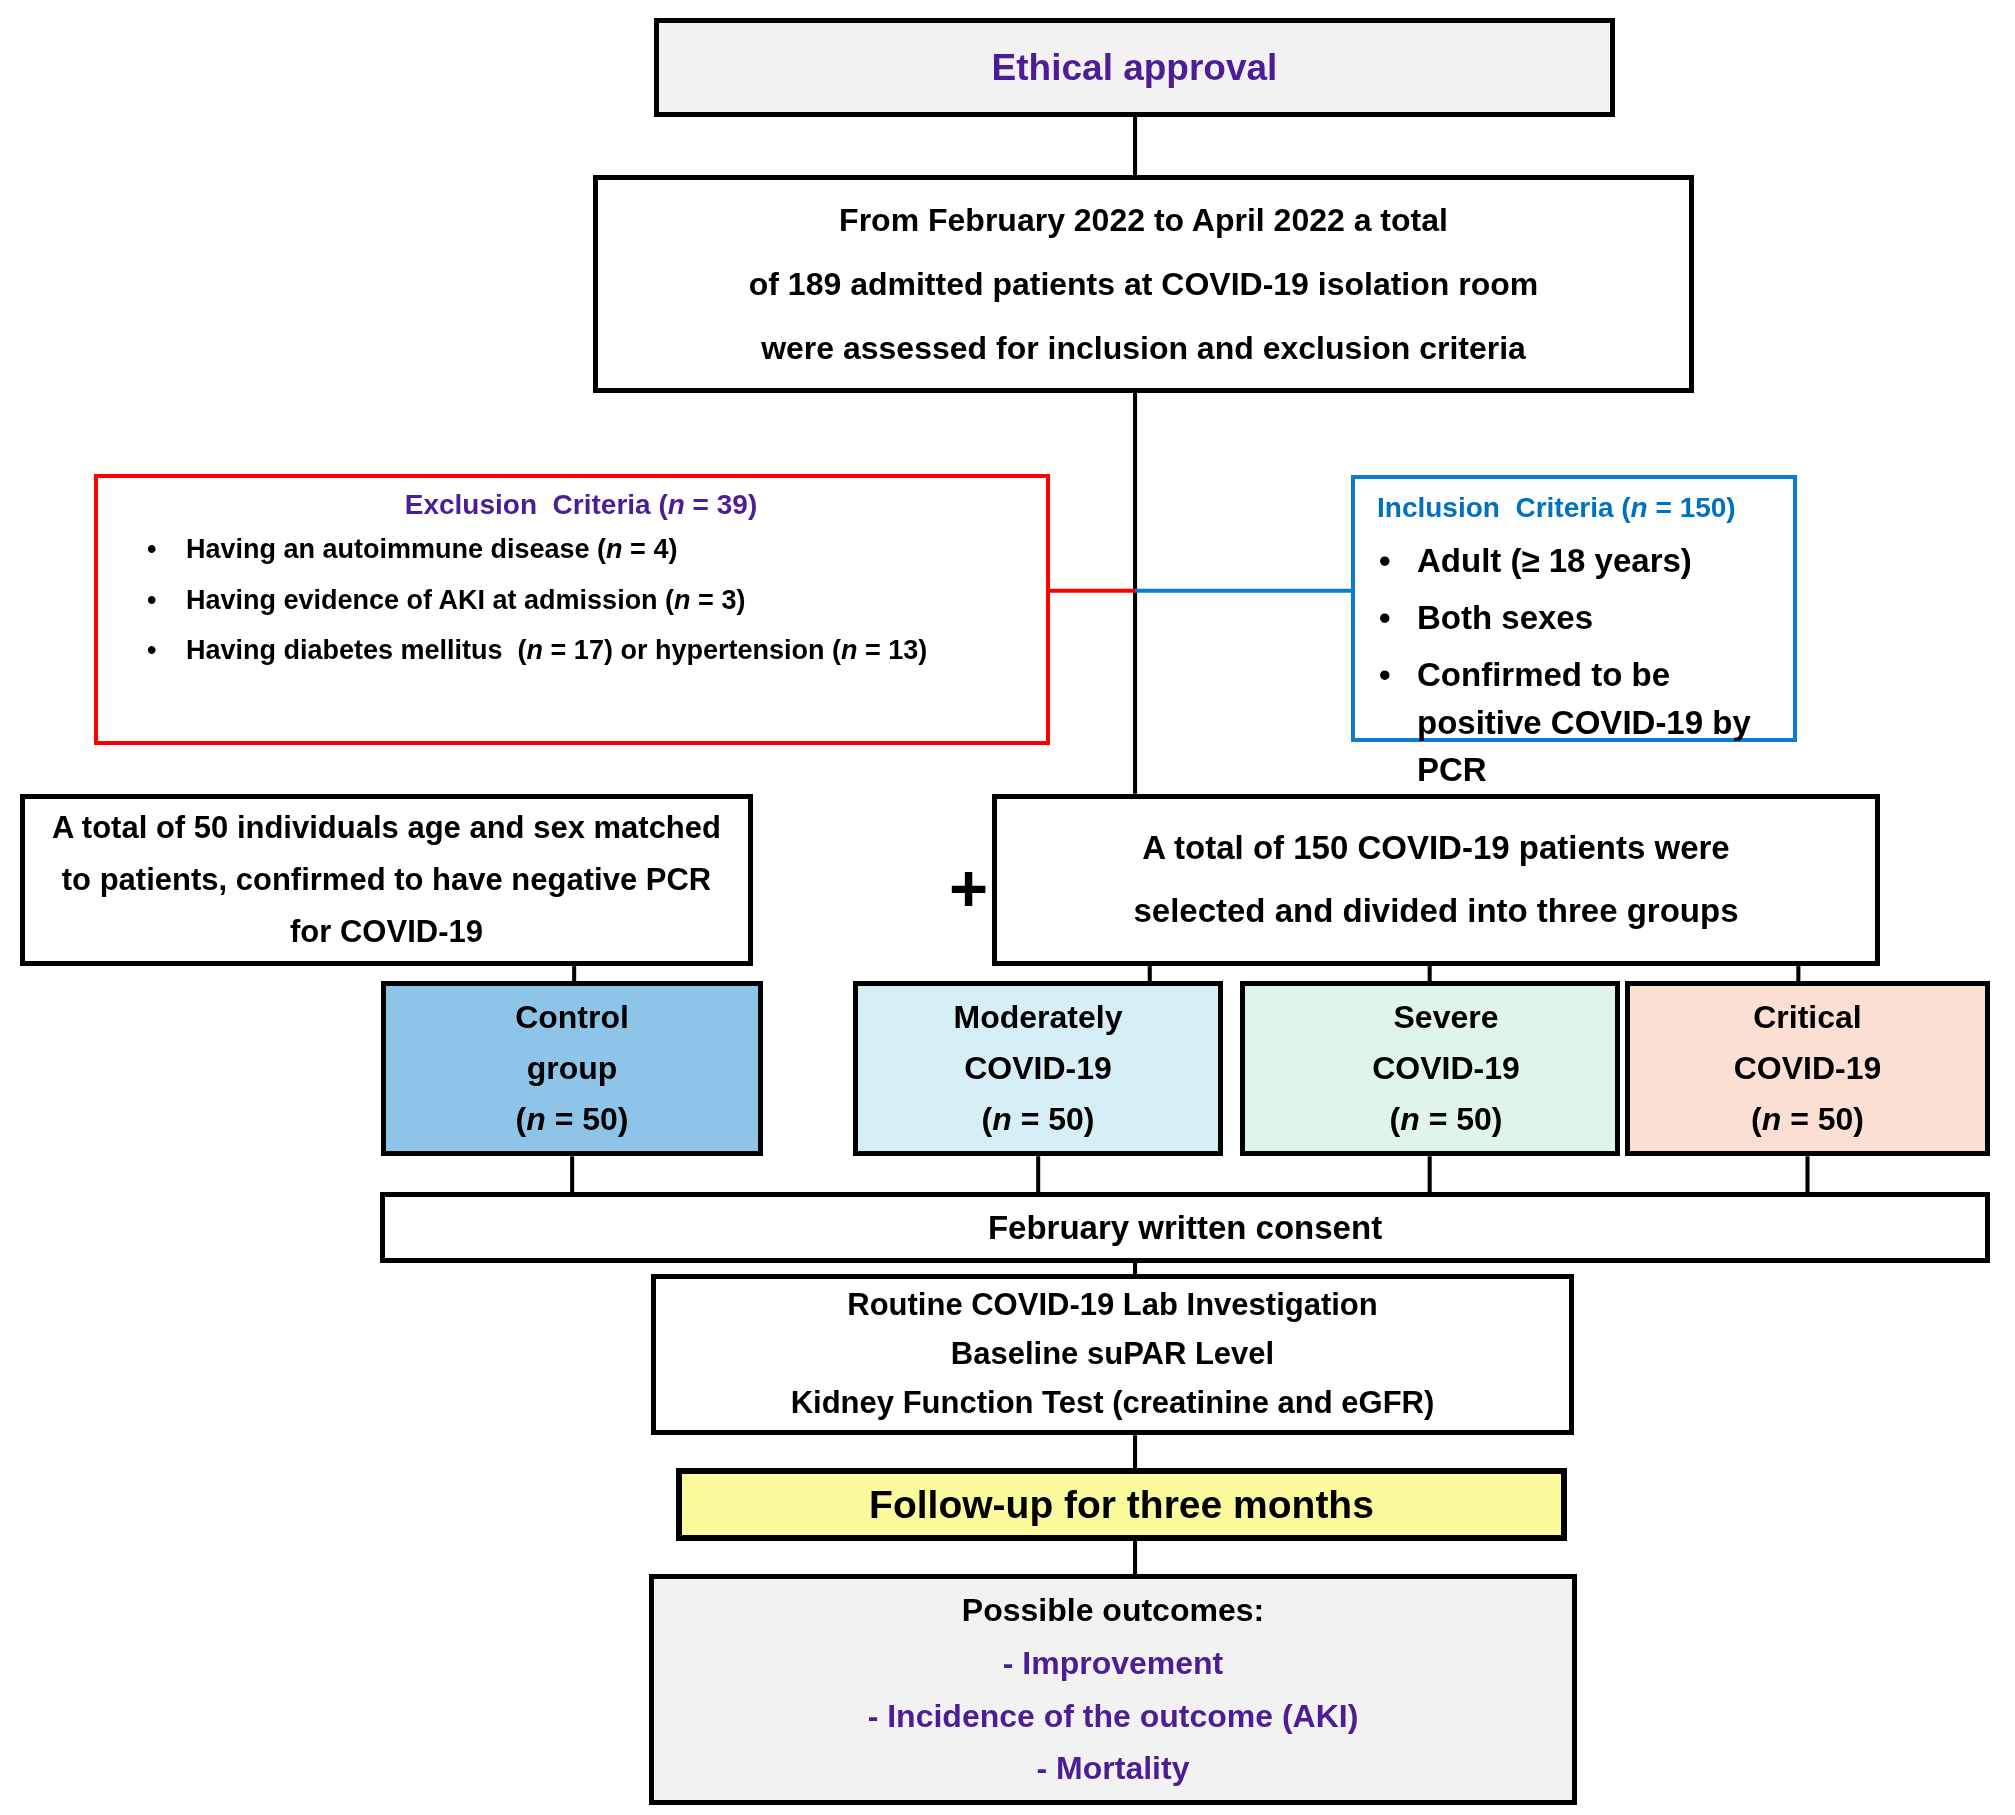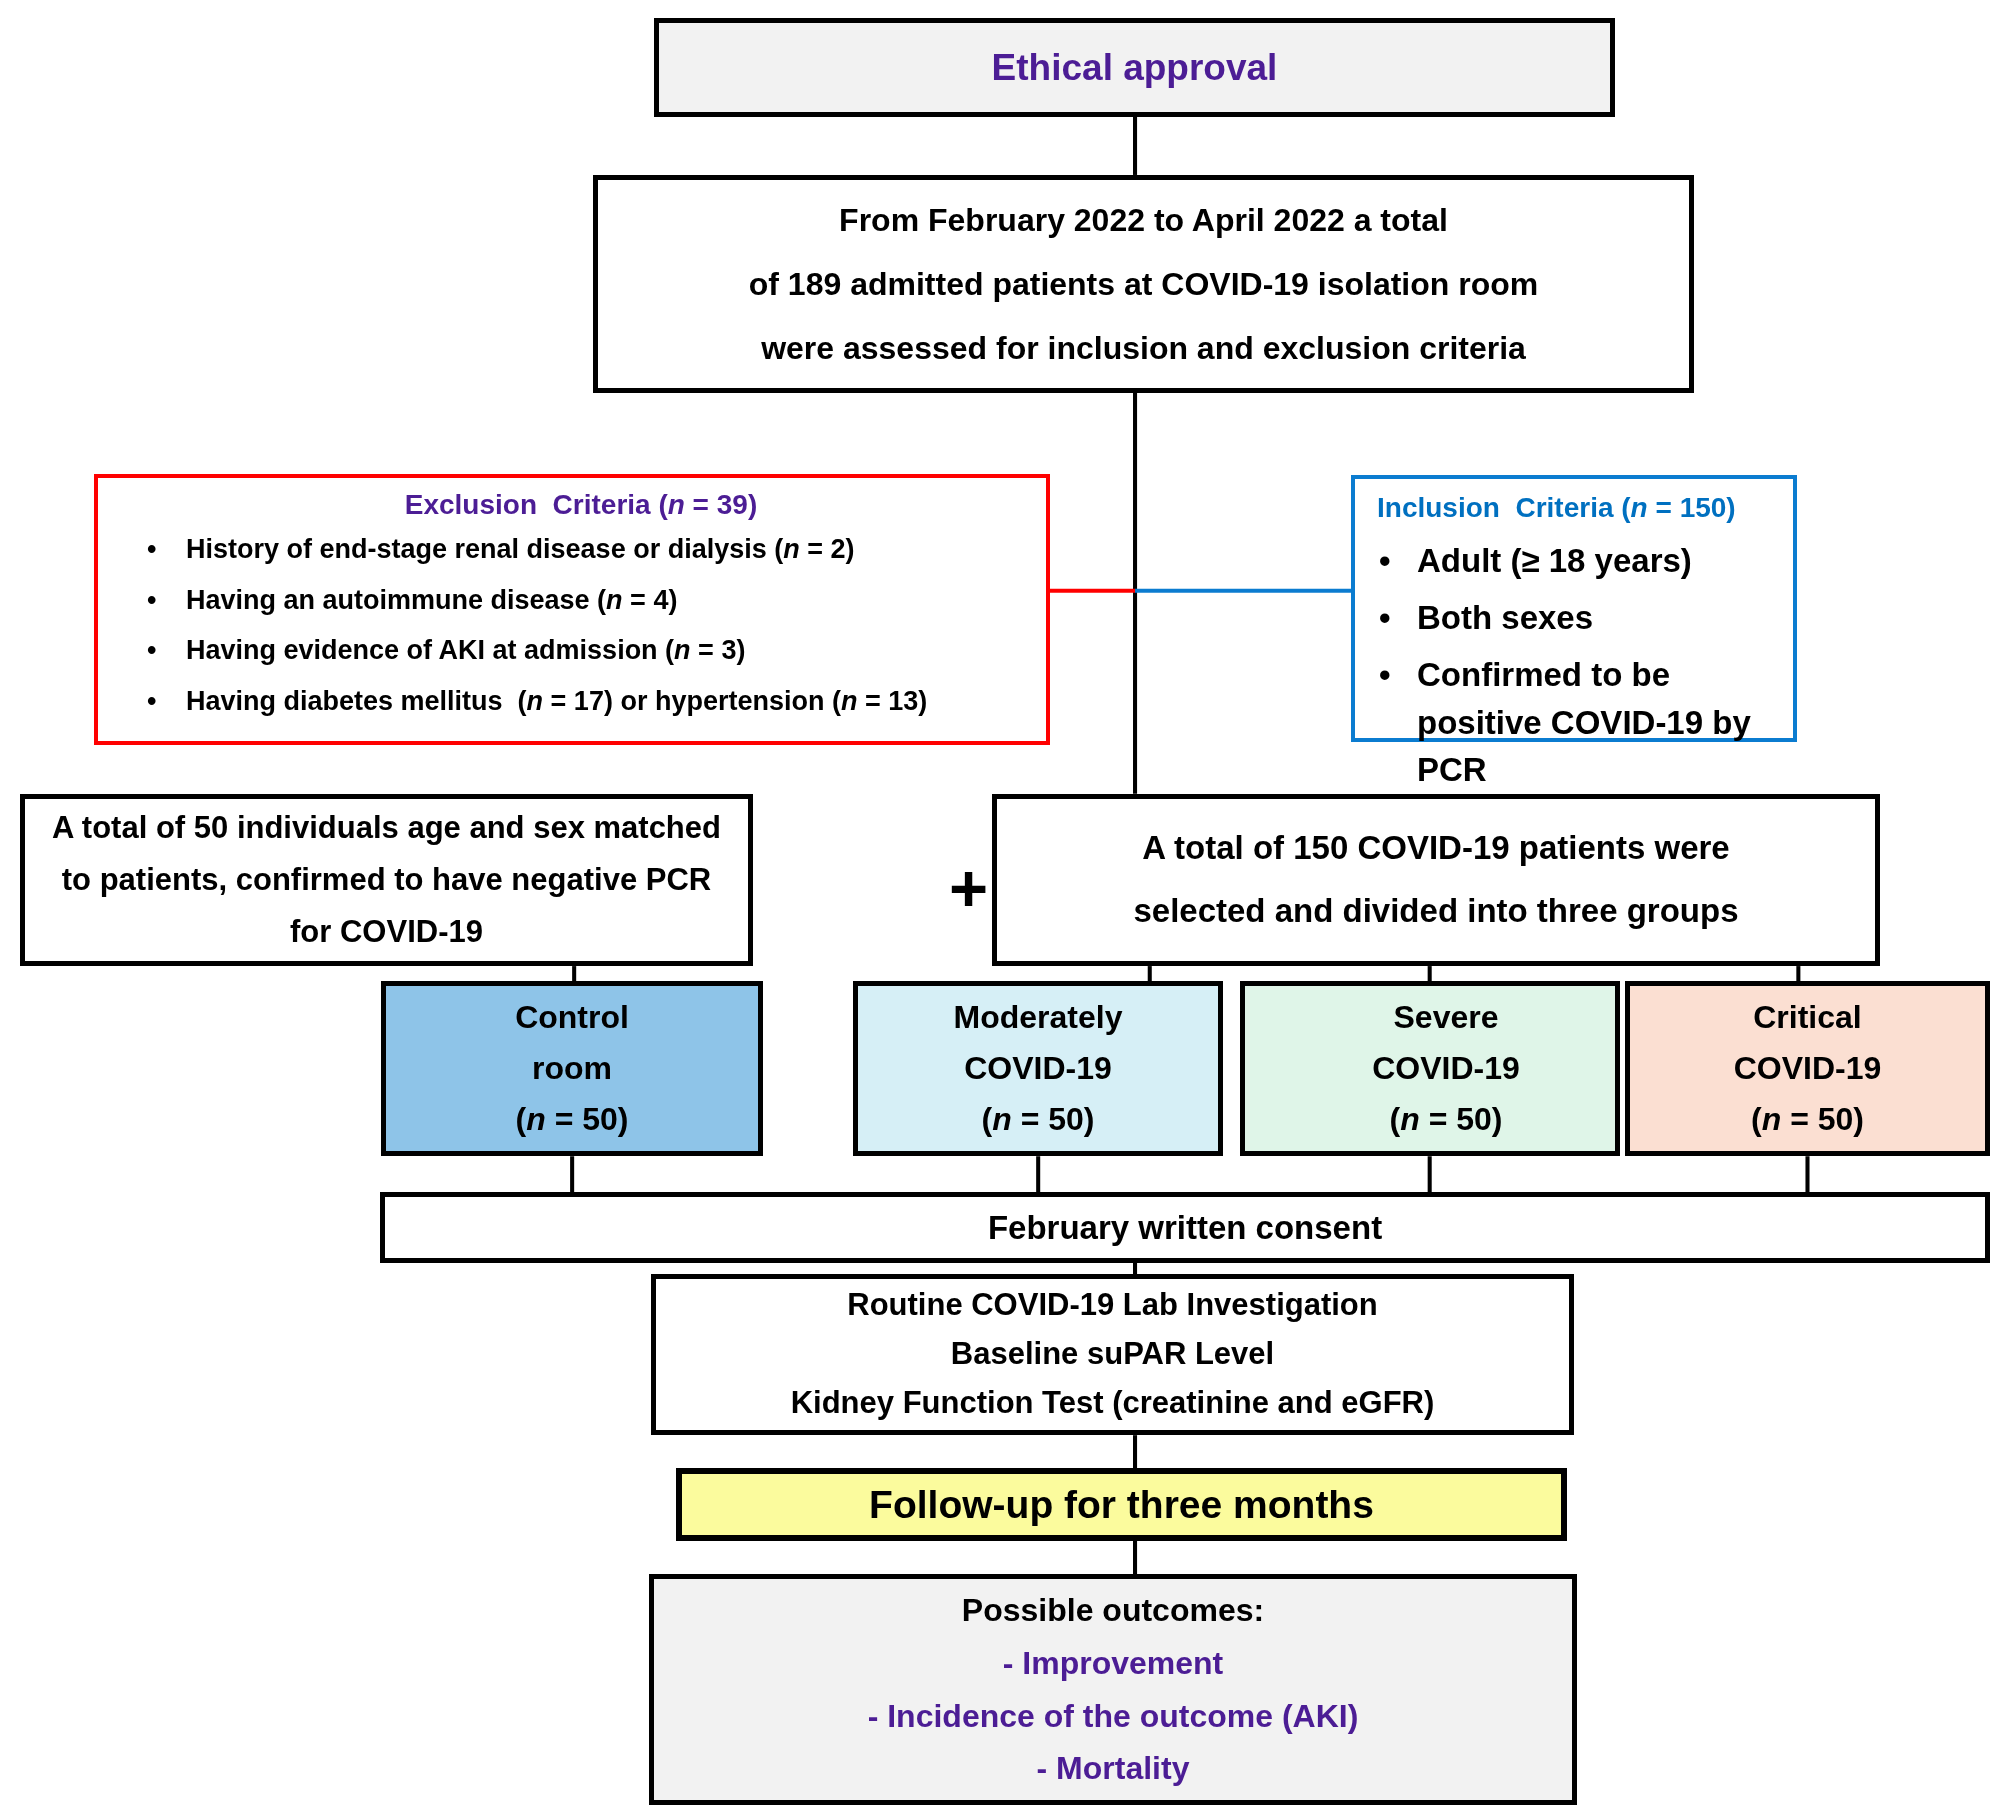--- a/index.html
+++ b/index.html
@@ -106,21 +106,20 @@
 
   <div class="box" id="assessment">
     <div>From February 2022 to April 2022 a total</div>
     <div>of 189 admitted patients at COVID-19 isolation room</div>
     <div>were assessed for inclusion and exclusion criteria</div>
   </div>
 
   <div class="box" id="exclusion">
     <div class="crit-title red-text">Exclusion&nbsp; Criteria (<i>n</i> = 39)</div>
     <ul class="bullets">
-      <li>History of end-stage renal disease or dialysis (<i>n</i> = 2)</li>
       <li>Having an autoimmune disease (<i>n</i> = 4)</li>
       <li>Having evidence of AKI at admission (<i>n</i> = 3)</li>
       <li>Having diabetes mellitus&nbsp; (<i>n</i> = 17) or hypertension (<i>n</i> = 13)</li>
     </ul>
   </div>
 
   <div class="box" id="inclusion">
     <div class="crit-title blue-text">Inclusion&nbsp; Criteria (<i>n</i> = 150)</div>
     <ul class="bullets">
       <li>Adult (≥ 18 years)</li>
@@ -137,21 +136,21 @@
 
   <div id="plus">+</div>
 
   <div class="box" id="patients150">
     <div>A total of 150 COVID-19 patients were</div>
     <div>selected and divided into three groups</div>
   </div>
 
   <div class="box group-box" id="group-control" style="background-color: rgb(142, 196, 232);">
     <div>Control</div>
-    <div>room</div>
+    <div>group</div>
     <div>(<i>n</i> = 50)</div>
   </div>
 
   <div class="box group-box" id="group-moderate" style="background-color: rgb(214, 239, 246);">
     <div>Moderately</div>
     <div>COVID-19</div>
     <div>(<i>n</i> = 50)</div>
   </div>
 
   <div class="box group-box" id="group-severe" style="background-color: rgb(223, 245, 232); padding-left: 32px;">

